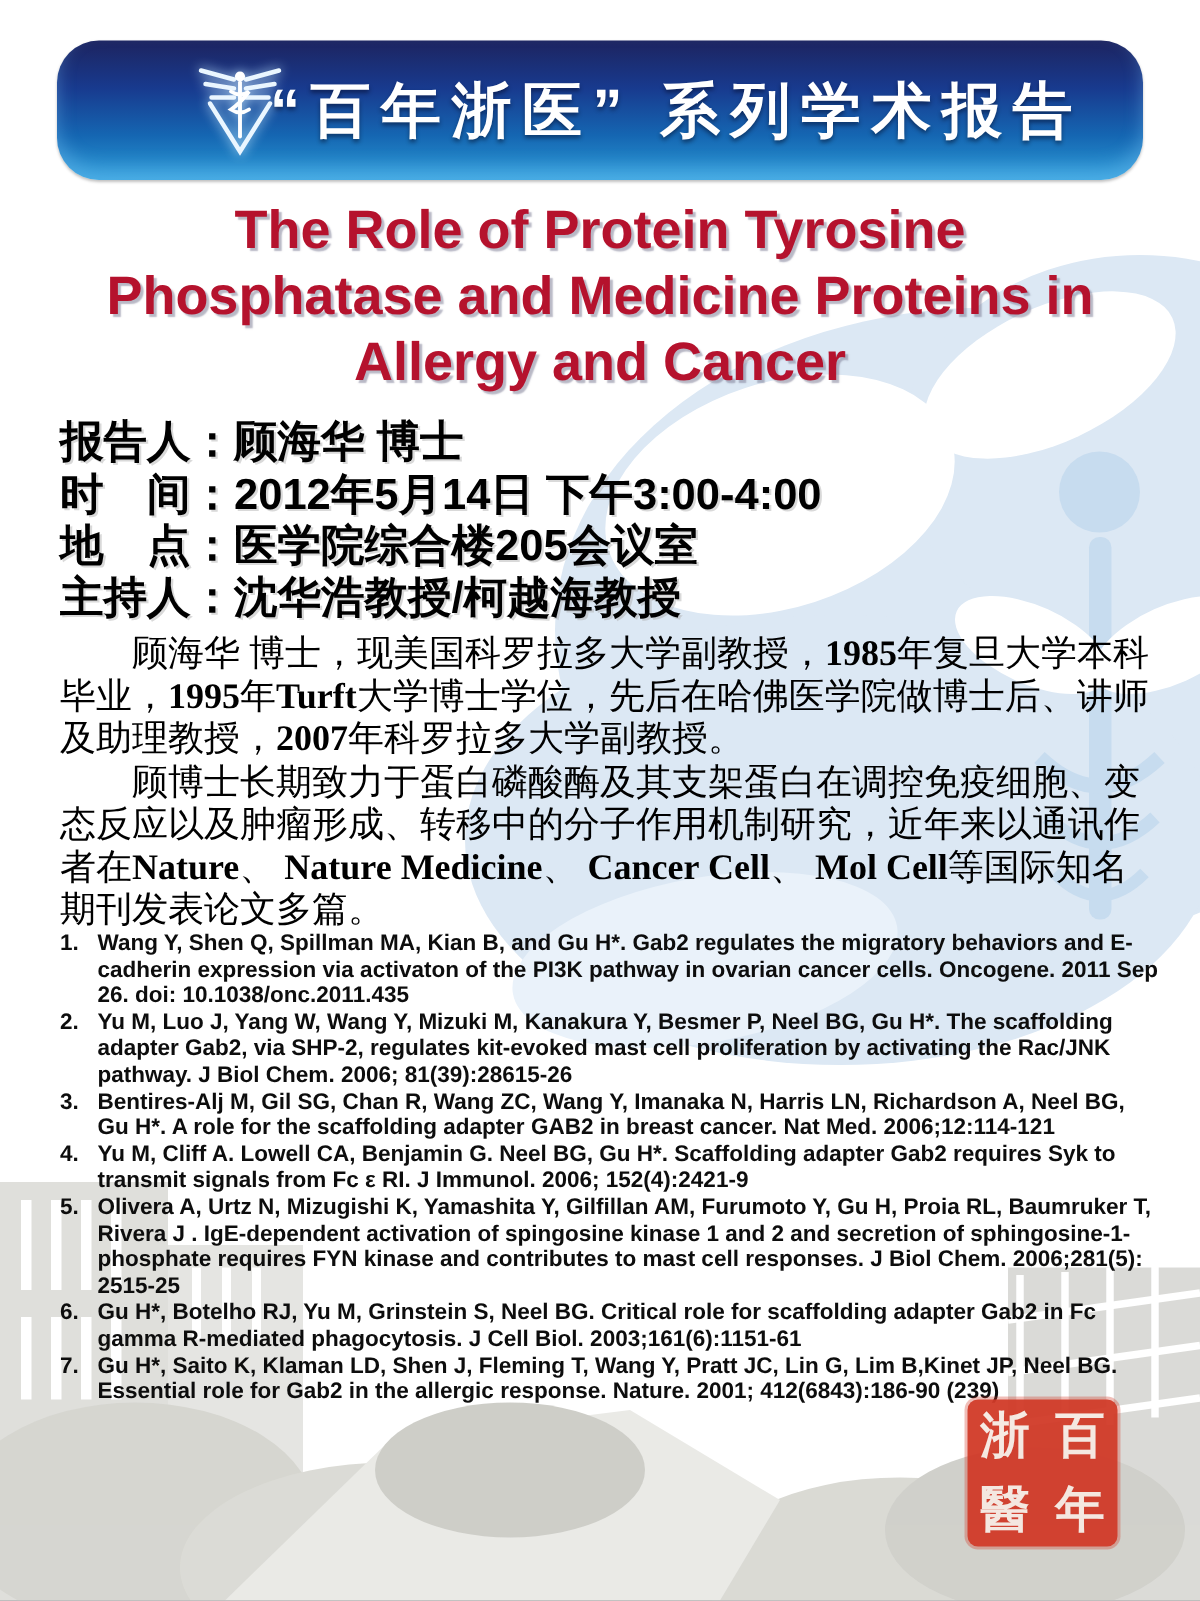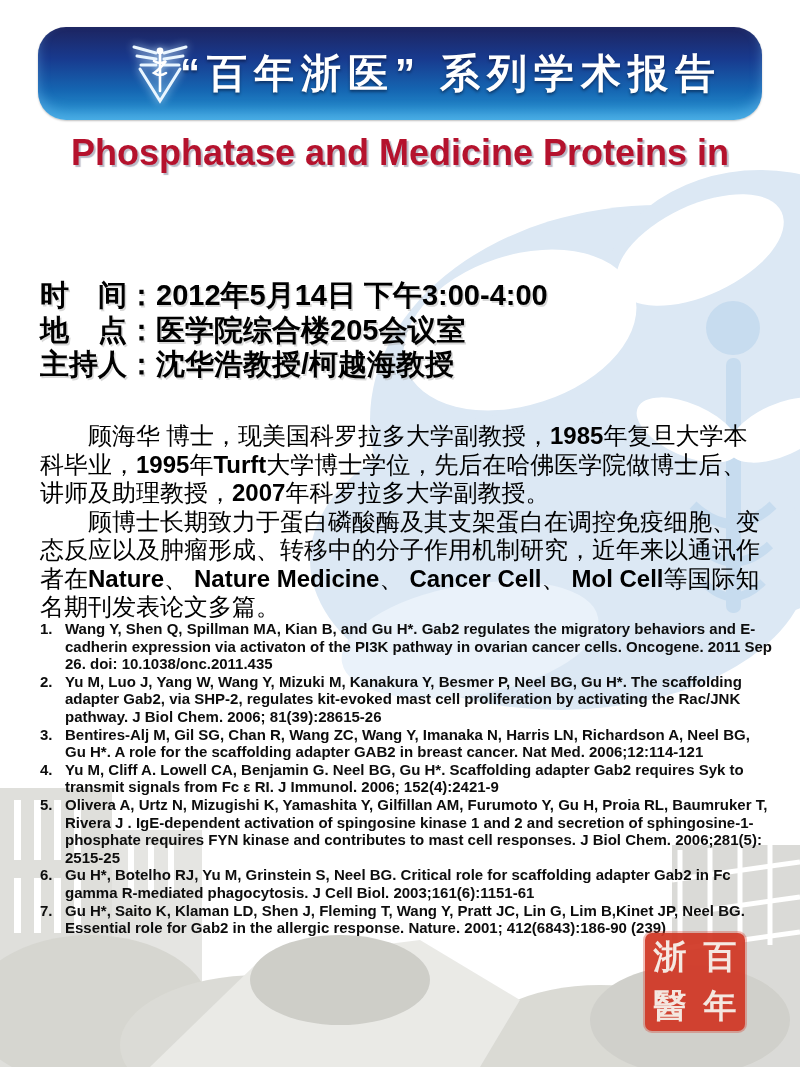--- a/index.html
+++ b/index.html
@@ -35,21 +35,21 @@
 
   
   .info{position:absolute;left:40px;top:278px;z-index:2;color:#000;}
   .info-row{font-size:29px;font-weight:bold;line-height:34.5px;white-space:nowrap;
     text-shadow:1.5px 1.5px 0 rgba(170,170,170,.45);}
 
   
   .bio{position:absolute;left:40px;right:34px;top:422px;z-index:2;color:#000;}
   .bio p{margin:0;text-indent:2em;font-size:24px;line-height:28.5px;
     font-family:"Liberation Serif", serif;}
-  .seg-bold{font-family:Liberation Sans, sans-serif;font-weight:bold;}
+  .seg-bold{font-family:Liberation Serif, serif;font-weight:bold;}
 
   
   .refs{position:absolute;left:40px;right:28px;top:620px;z-index:2;color:#0d0d0d;}
   .ref{position:relative;padding-left:25px;font-size:15px;font-weight:bold;line-height:17.6px;}
   .ref .num{position:absolute;left:0;top:0;}
 
   
   .welcome{
     position:absolute;left:70px;width:600px;top:950px;z-index:3;text-align:center;
     font-size:40px;font-weight:bold;letter-spacing:5px;color:#1767b5;
@@ -140,24 +140,27 @@
       <g stroke="#ffffff" fill="none" stroke-width="2.6" stroke-linecap="round">
         <line x1="34" y1="14" x2="34" y2="50"></line>
         <path d="M28 20 q6 4 12 0 q-6 8 -12 12 q6 4 12 0"></path>
       </g>
       <circle cx="34" cy="10" r="3.4" fill="#ffffff"></circle>
     </svg>
     <div class="banner-title">“百年浙医” 系列学术报告</div>
   </div>
 
   <div class="main-title">
+    <div>The Role of Protein Tyrosine</div>
     <div>Phosphatase and Medicine Proteins in</div>
+    <div>Allergy and Cancer</div>
   </div>
 
   <div class="info">
+    <div class="info-row"><span>报告人：</span><span>顾海华 博士</span></div>
     <div class="info-row"><span>时　间：</span><span>2012年5月14日 下午3:00-4:00</span></div>
     <div class="info-row"><span>地　点：</span><span>医学院综合楼205会议室</span></div>
     <div class="info-row"><span>主持人：</span><span>沈华浩教授/柯越海教授</span></div>
   </div>
 
   <div class="bio">
     <p><span>顾海华 博士，现美国科罗拉多大学副教授，</span><span class="seg-bold">1985</span><span>年复旦大学本科毕业，</span><span class="seg-bold">1995</span><span>年</span><span class="seg-bold">Turft</span><span>大学博士学位，先后在哈佛医学院做博士后、讲师及助理教授，</span><span class="seg-bold">2007</span><span>年科罗拉多大学副教授。</span></p>
     <p><span>顾博士长期致力于蛋白磷酸酶及其支架蛋白在调控免疫细胞、变态反应以及肿瘤形成、转移中的分子作用机制研究，近年来以通讯作者在</span><span class="seg-bold">Nature</span><span>、 </span><span class="seg-bold">Nature Medicine</span><span>、 </span><span class="seg-bold">Cancer Cell</span><span>、 </span><span class="seg-bold">Mol Cell</span><span>等国际知名期刊发表论文多篇。</span></p>
   </div>
 

